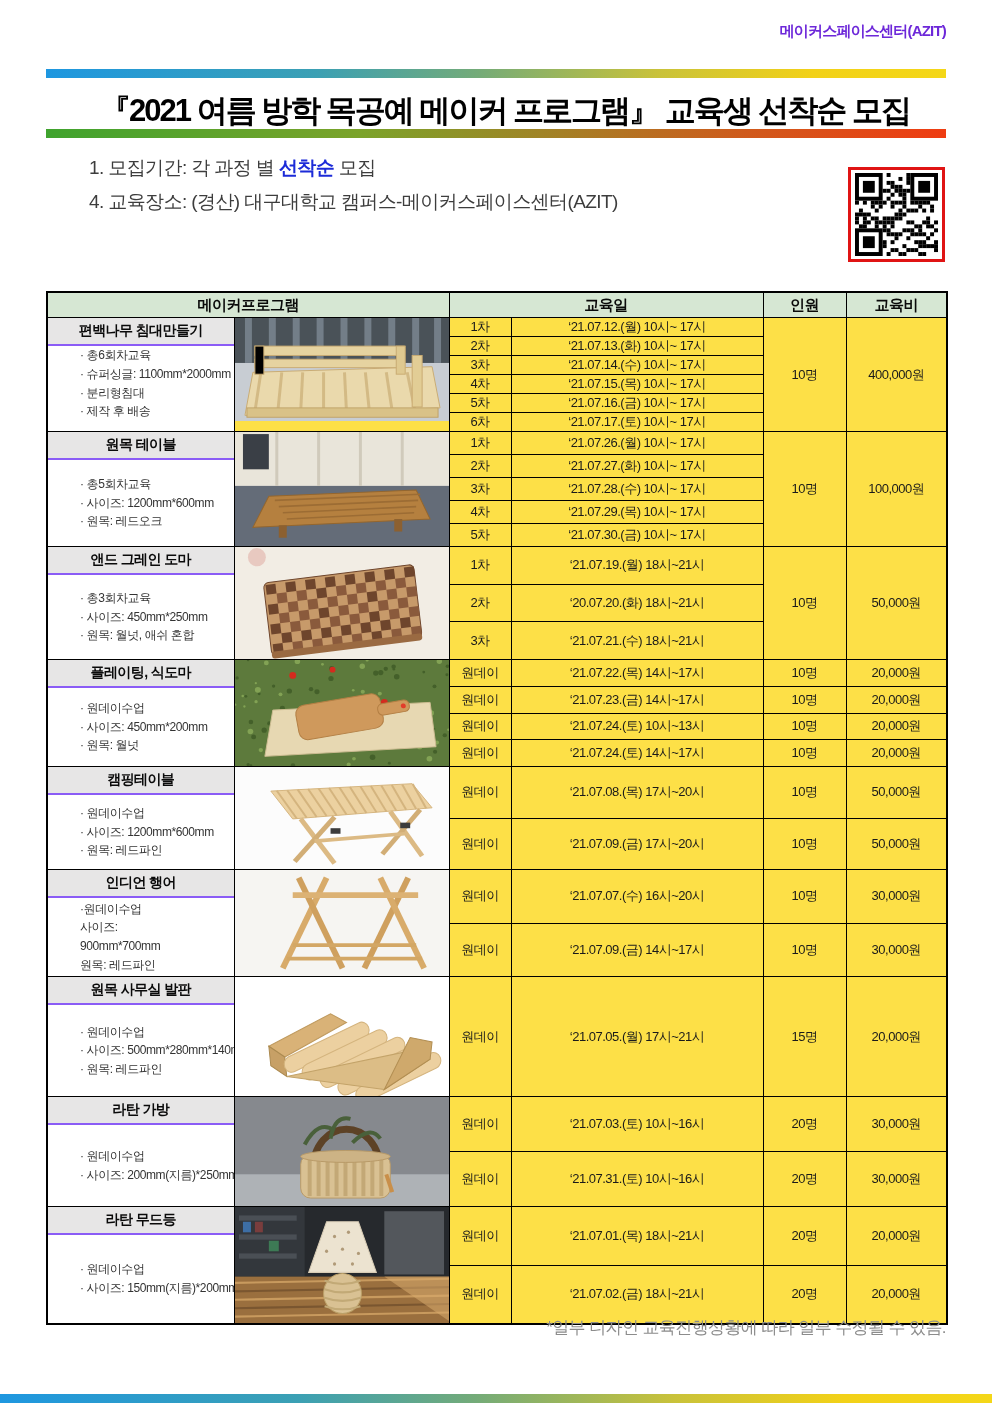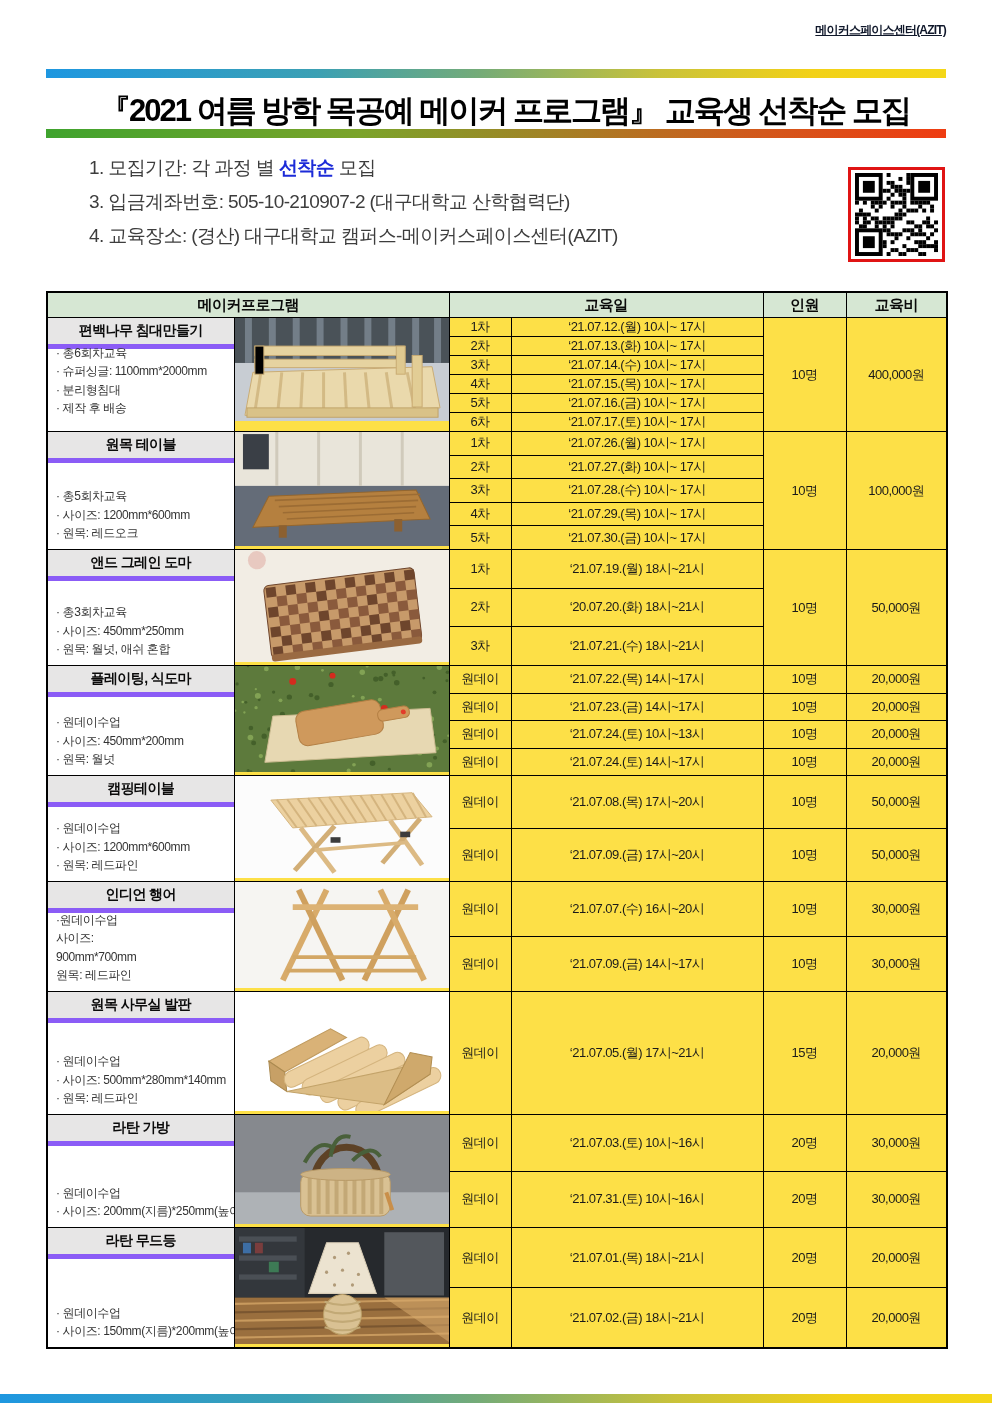--- a/index.html
+++ b/index.html
@@ -1,53 +1,52 @@
 <!DOCTYPE html>
 <html><head>
 <meta charset="utf-8">
 <style>
   html,body{margin:0;padding:0;background:#fff;}
   body{width:992px;height:1403px;position:relative;font-family:"Liberation Sans","DejaVu Sans",sans-serif;color:#222;overflow:hidden;}
   .page{position:absolute;inset:0;}
-  .org{position:absolute;top:22px;right:46px;font-size:12px;font-weight:bold;color:#0f172a;letter-spacing:-0.8px;text-decoration:underline;}
+  .org{position:absolute;top:22px;right:46px;font-size:15px;font-weight:bold;color:#6d28d9;letter-spacing:-0.8px;}
   .bar{position:absolute;left:46px;width:900px;height:9px;}
   .bar-top{top:69px;background:linear-gradient(90deg,#1e97e0 0%,#3ba0b4 30%,#74ab78 48%,#c9c23a 68%,#f2d118 85%,#f4d718 100%);}
   .bar-under{top:129px;background:linear-gradient(90deg,#3fa32e 0%,#7ba32a 35%,#a08426 55%,#d05a1c 78%,#ef3c12 100%);}
   .bar-bottom{top:1394px;left:0;width:992px;height:9px;background:linear-gradient(90deg,#1e97e0 0%,#3ba0b4 30%,#74ab78 48%,#c9c23a 68%,#f2d118 85%,#f4d718 100%);}
   .title{position:absolute;top:81px;left:0;width:100%;text-align:center;font-size:31px;font-weight:bold;color:#000;letter-spacing:-2px;margin:9px;}
   .info-list{position:absolute;top:151px;left:48px;font-size:19px;color:#3d3d3d;letter-spacing:-0.6px;}
   .info-item{height:34px;line-height:34px;white-space:nowrap;margin-left:41px;}
   .em-blue{color:#1c2bd8;}
   .em-bold{font-weight:bold;}
   .qr{position:absolute;top:167px;left:848px;width:97px;height:95px;border:3px solid #e01414;background:#fff;box-sizing:border-box;padding:3px;}
   .qr svg{display:block;width:100%;height:100%;}
   table.ptable{position:absolute;top:291px;left:46px;width:900px;border-collapse:collapse;table-layout:fixed;border:2px solid #000;background:#fde047;}
   .ptable th,.ptable td{border:1px solid #000;padding:0;overflow:hidden;}
   .ptable th{background:#d6e7d3;font-size:15px;font-weight:bold;height:24px;color:#0a0a0a;letter-spacing:-0.5px;}
   .name-cell{vertical-align:top;background:#fff;}
-  .plabel{background:#e7e6e6;border-bottom:5px solid #8b5cf6;font-weight:bold;font-size:14px;text-align:center;padding:4px 9px;color:#0a0a0a;letter-spacing:-0.6px;}
+  .plabel{background:#e7e6e6;border-bottom:2px solid #8b5cf6;font-weight:bold;font-size:14px;text-align:center;padding:4px 9px;color:#0a0a0a;letter-spacing:-0.6px;}
   .pdesc{font-size:12px;color:#333;padding:6px 8px;line-height:1.55;letter-spacing:-0.4px;}
   .pdesc div{white-space:nowrap;}
-  .desc-wrap{display:flex;flex-direction:column;justify-content:flex-end;}
+  .desc-wrap{display:flex;flex-direction:column;justify-content:center;padding-left:24px;}
   .photo-cell{vertical-align:top;padding:0;}
   .photo-cell svg{display:block;}
   .sno,.sdate,.scap,.sfee{font-size:13px;text-align:center;color:#1a1a1a;letter-spacing:-0.5px;}
   .footnote{position:absolute;top:1316px;left:46px;width:900px;text-align:right;font-size:17px;color:#8c8c8c;letter-spacing:-0.6px;}
 </style>
 </head>
 <body>
 
 <div class="page">
   <div class="org">메이커스페이스센터(AZIT)</div>
   <div class="bar bar-top"></div>
   <h1 class="title">『2021 여름 방학 목공예 메이커 프로그램』 교육생 선착순 모집</h1>
   <div class="bar bar-under"></div>
   <div class="info-list" id="info-list">
       <div class="info-item"><span>1. 모집기간: 각 과정 별 </span><span class="em-blue em-bold">선착순</span><span> 모집</span></div>
-      <div class="info-item"><span>3. 입금계좌번호: 505-10-210907-2 (대구대학교 산학협력단)</span></div>
       <div class="info-item"><span>4. 교육장소: (경산) 대구대학교 캠퍼스-메이커스페이스센터(AZIT)</span></div>
     </div>
   <div class="qr">
       <svg id="qr-svg" viewBox="0 0 84 84">
         <rect x="0" y="0" width="84" height="84" fill="#fff"></rect>
         <rect x="32" y="0" width="4" height="4" fill="#000"></rect>
         <rect x="52" y="0" width="4" height="4" fill="#000"></rect>
         <rect x="44" y="4" width="4" height="4" fill="#000"></rect>
         <rect x="52" y="4" width="4" height="4" fill="#000"></rect>
         <rect x="32" y="8" width="4" height="4" fill="#000"></rect>
@@ -761,14 +760,15 @@
           <td class="sfee">20,000원</td>
         </tr>
         <tr style="height:58.5px">
           <td class="sno">원데이</td>
           <td class="sdate">‘21.07.02.(금) 18시~21시</td>
           <td class="scap">20명</td>
           <td class="sfee">20,000원</td>
         </tr>
       </tbody>
     </table>
+  <div class="footnote">*일부 디자인 교육진행상황에 따라 일부 수정될 수 있음.</div>
   <div class="bar bar-bottom"></div>
 </div>
 
 </body></html>

